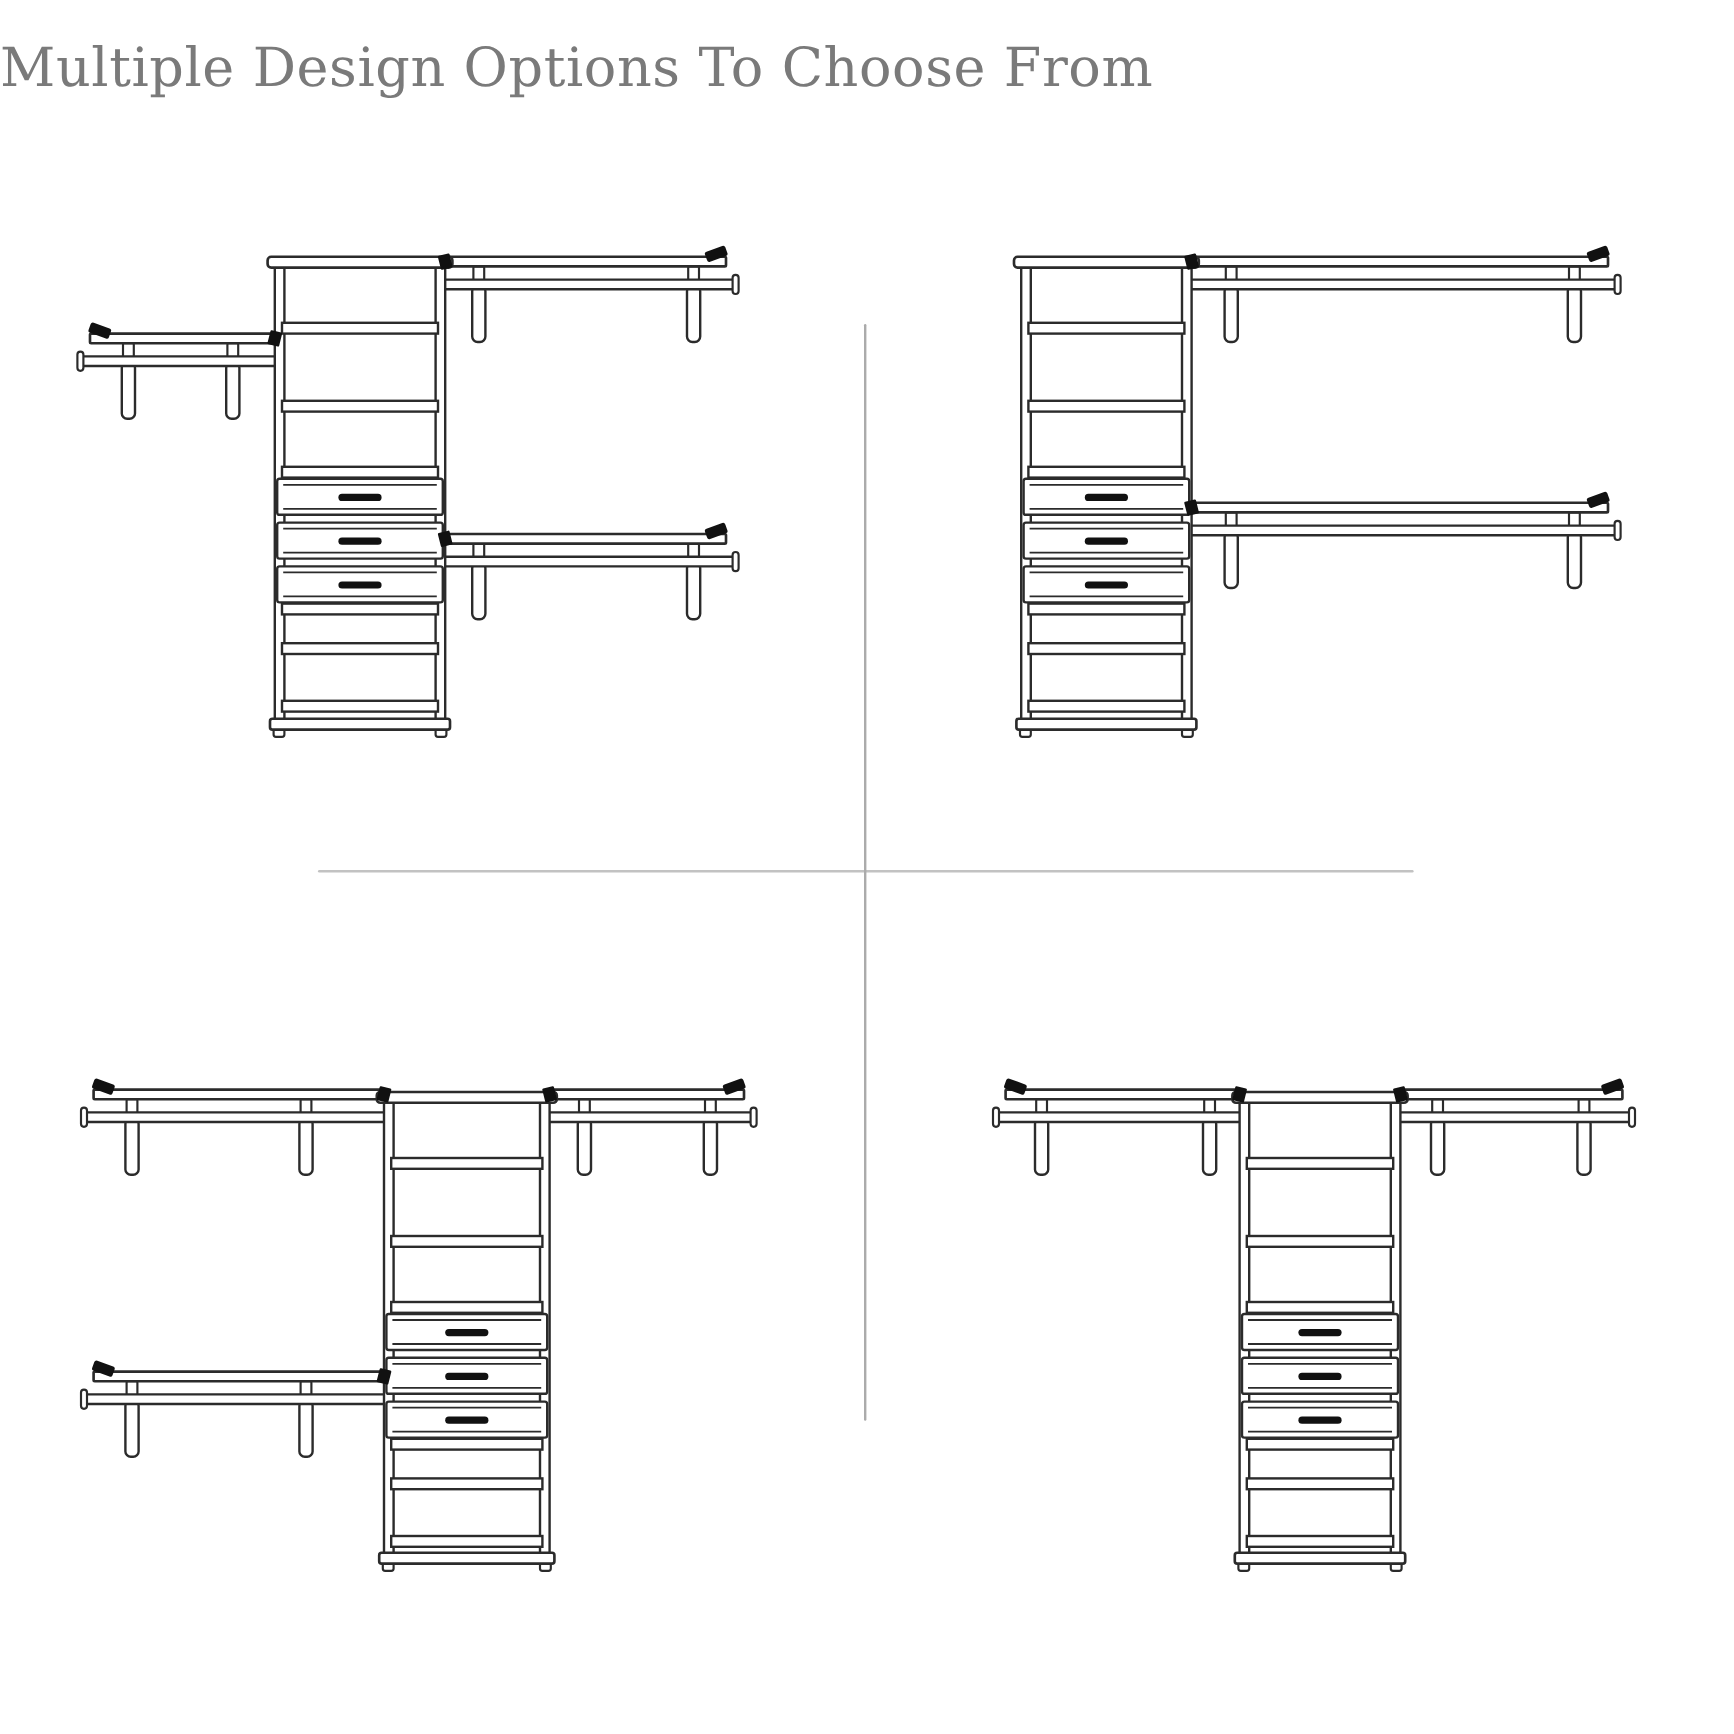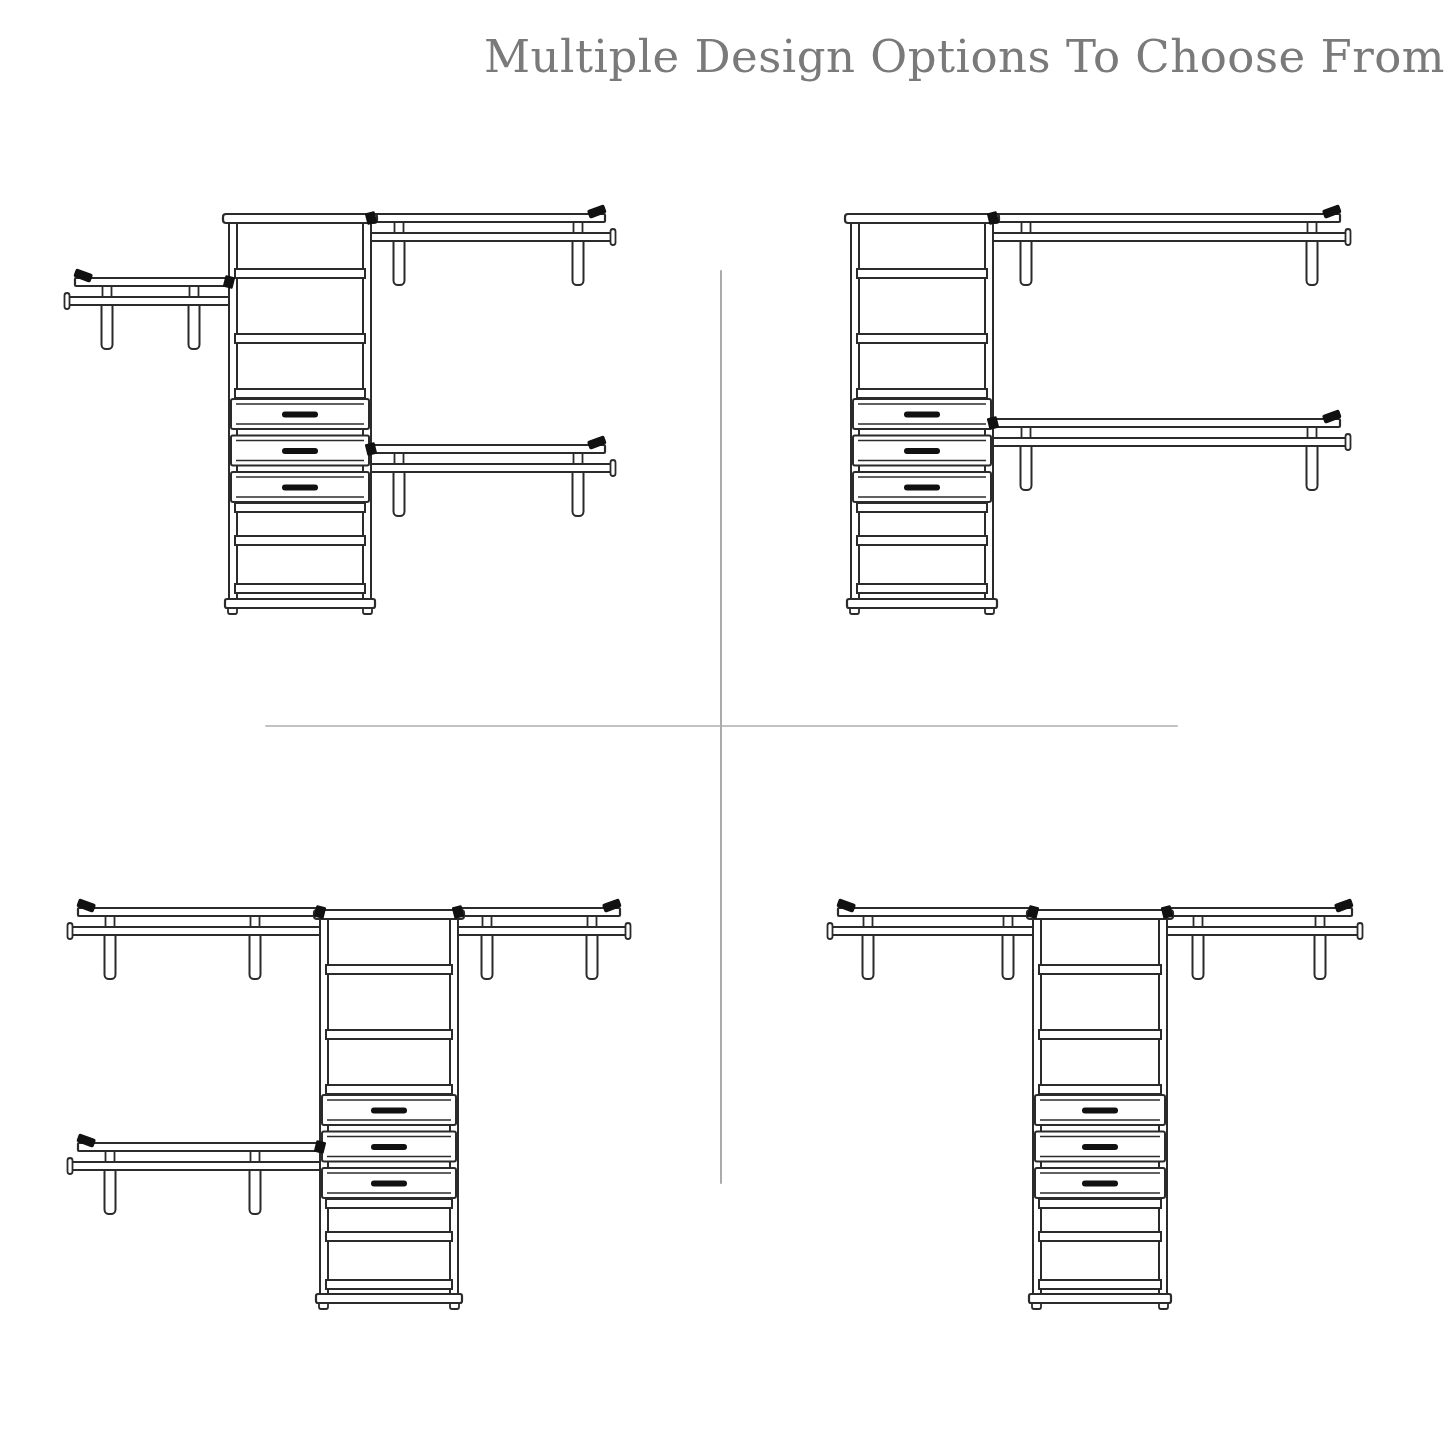--- a/index.html
+++ b/index.html
@@ -7,21 +7,21 @@
     position:relative;
     width:1445px;height:1445px;
     background:#ffffff;
     overflow:hidden;
     font-family:"DejaVu Serif", serif;
   }
   .title{
     position:absolute;
     top:30px;left:0;width:100%;
     margin:0;
-    text-align:right;
+    text-align:left;
     font-size:45px;
     font-weight:500;
     letter-spacing:0.5px;
     color:#7a7a7a;
     font-family:"DejaVu Serif", serif;
   }
   .divider{position:absolute;background:#b9b9b9;border-radius:1px;}
   .divider-h{height:2px;}
   .divider-v{width:2px;}
   svg.art{position:absolute;left:0;top:0;}

